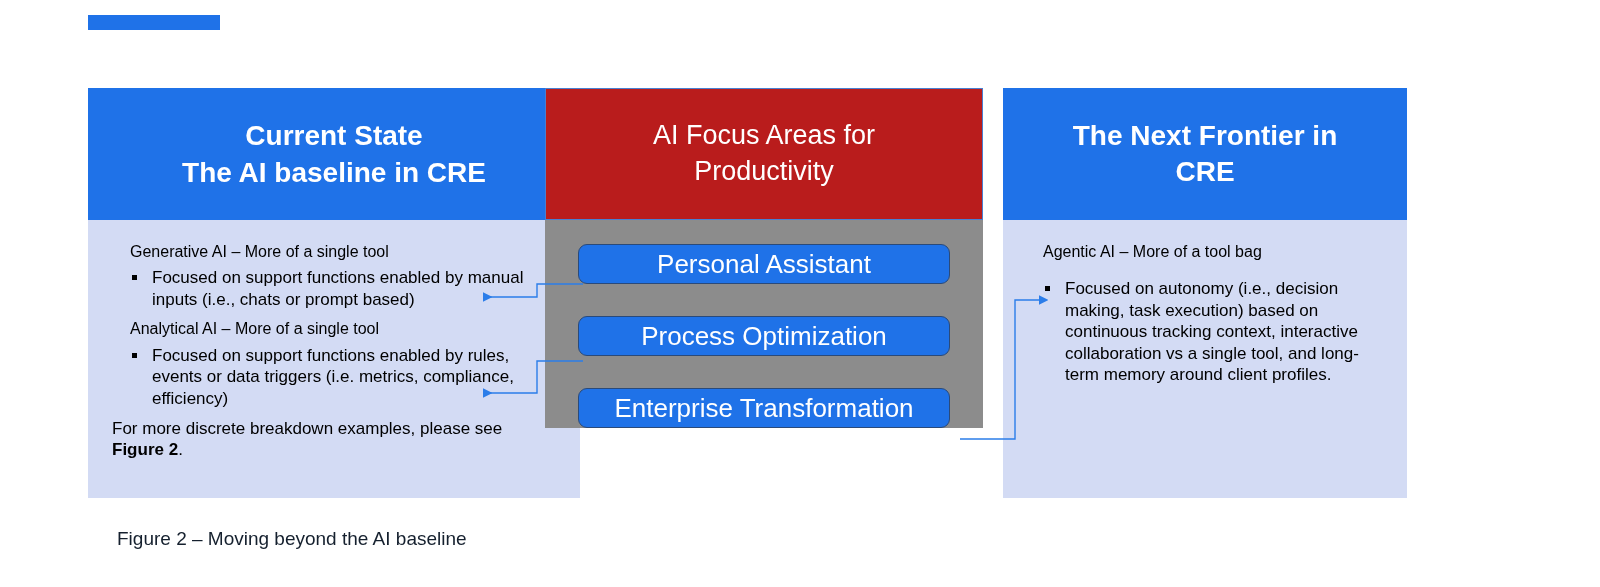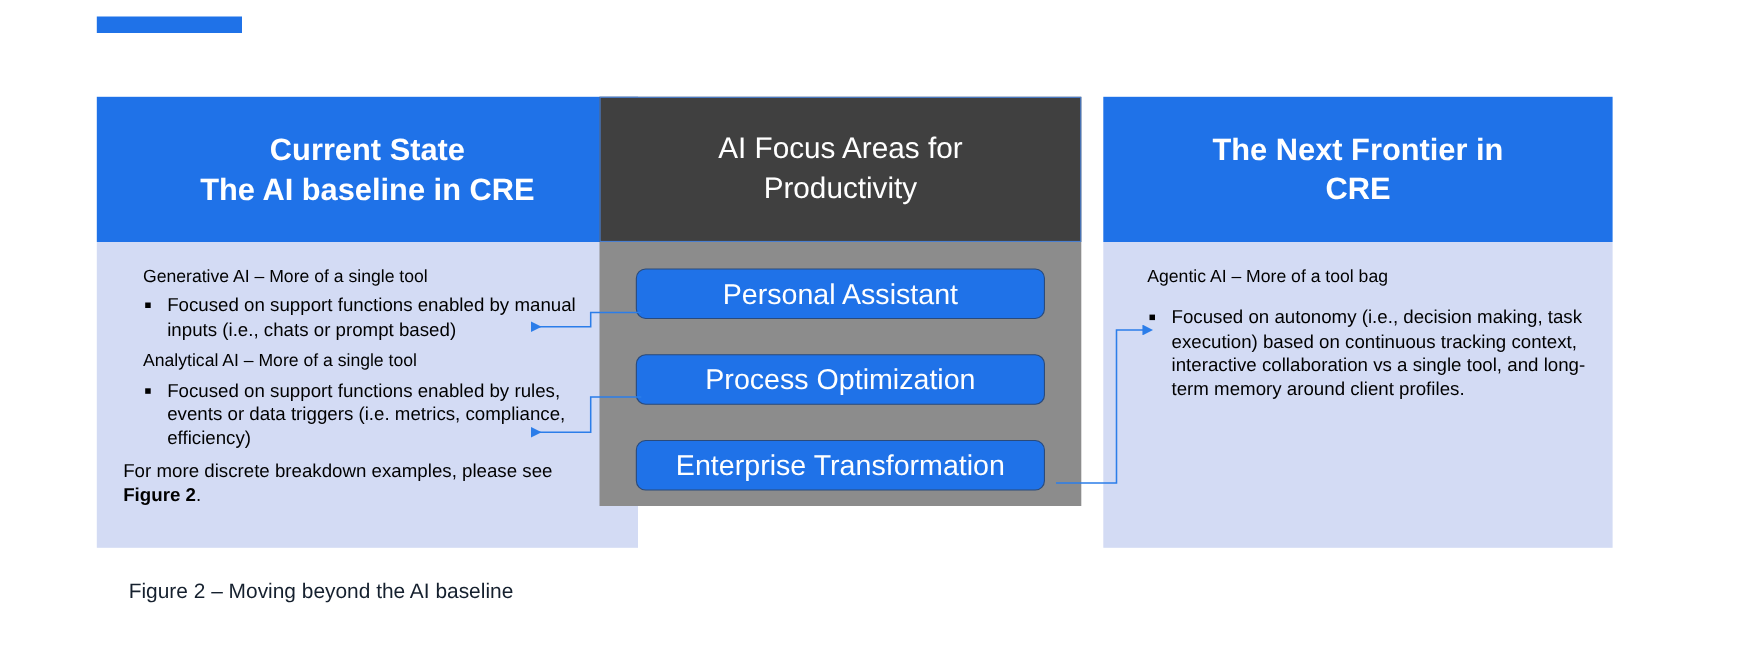--- a/index.html
+++ b/index.html
@@ -62,47 +62,47 @@
     font-size: 28px;
     line-height: 1.33;
     padding: 0 10px;
   }
   #col-left .col-body {
     height: 278px;
     padding: 22px 22px 0 42px;
   }
 
   
-  #col-right { left: 1003px; width: 463px; }
+  #col-right { left: 1003px; width: 404px; }
   #col-right .col-head {
     height: 132px;
     font-size: 28px;
     line-height: 1.3;
     padding: 0 10px;
   }
   #col-right .col-body {
     height: 278px;
     padding: 22px 18px 0 40px;
   }
 
   
   #col-center {
     left: 545px;
     width: 438px;
   }
   #col-center .col-head {
     height: 132px;
-    background: #404040;
+    background: #b91c1c;
     border: 1px solid #4a7fd0;
     font-size: 27px;
     line-height: 1.33;
     font-weight: normal;
   }
   #col-center .col-body {
-    height: 240px;
+    height: 208px;
     background: #8c8c8c;
     display: flex;
     flex-direction: column;
     justify-content: flex-start;
     padding-top: 24px;
     box-sizing: border-box;
   }
 
   
   .pill {

